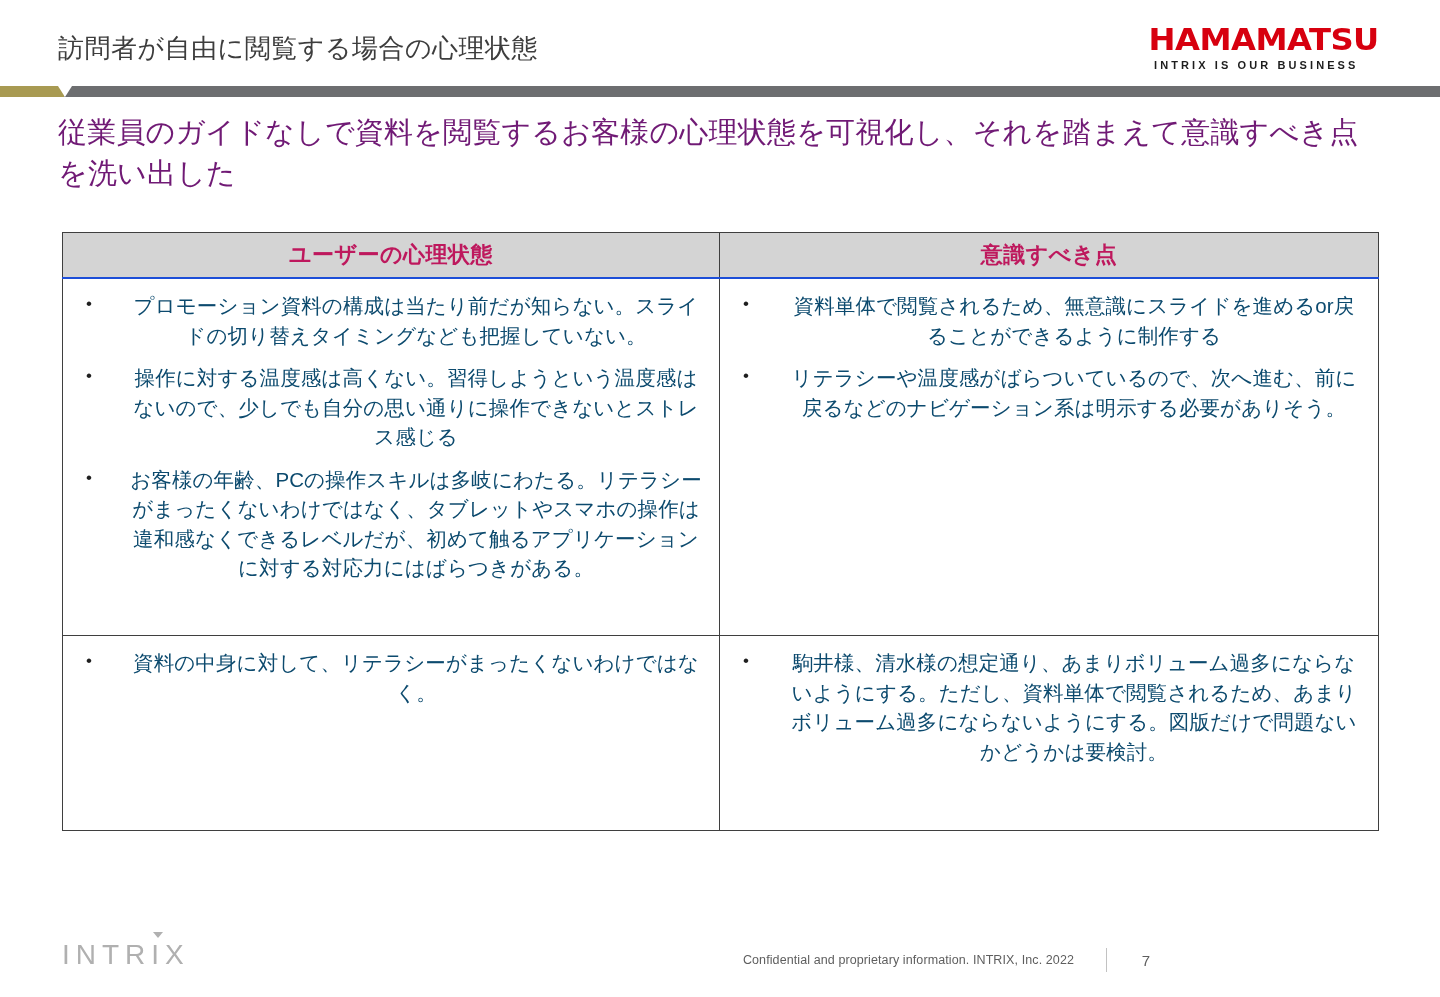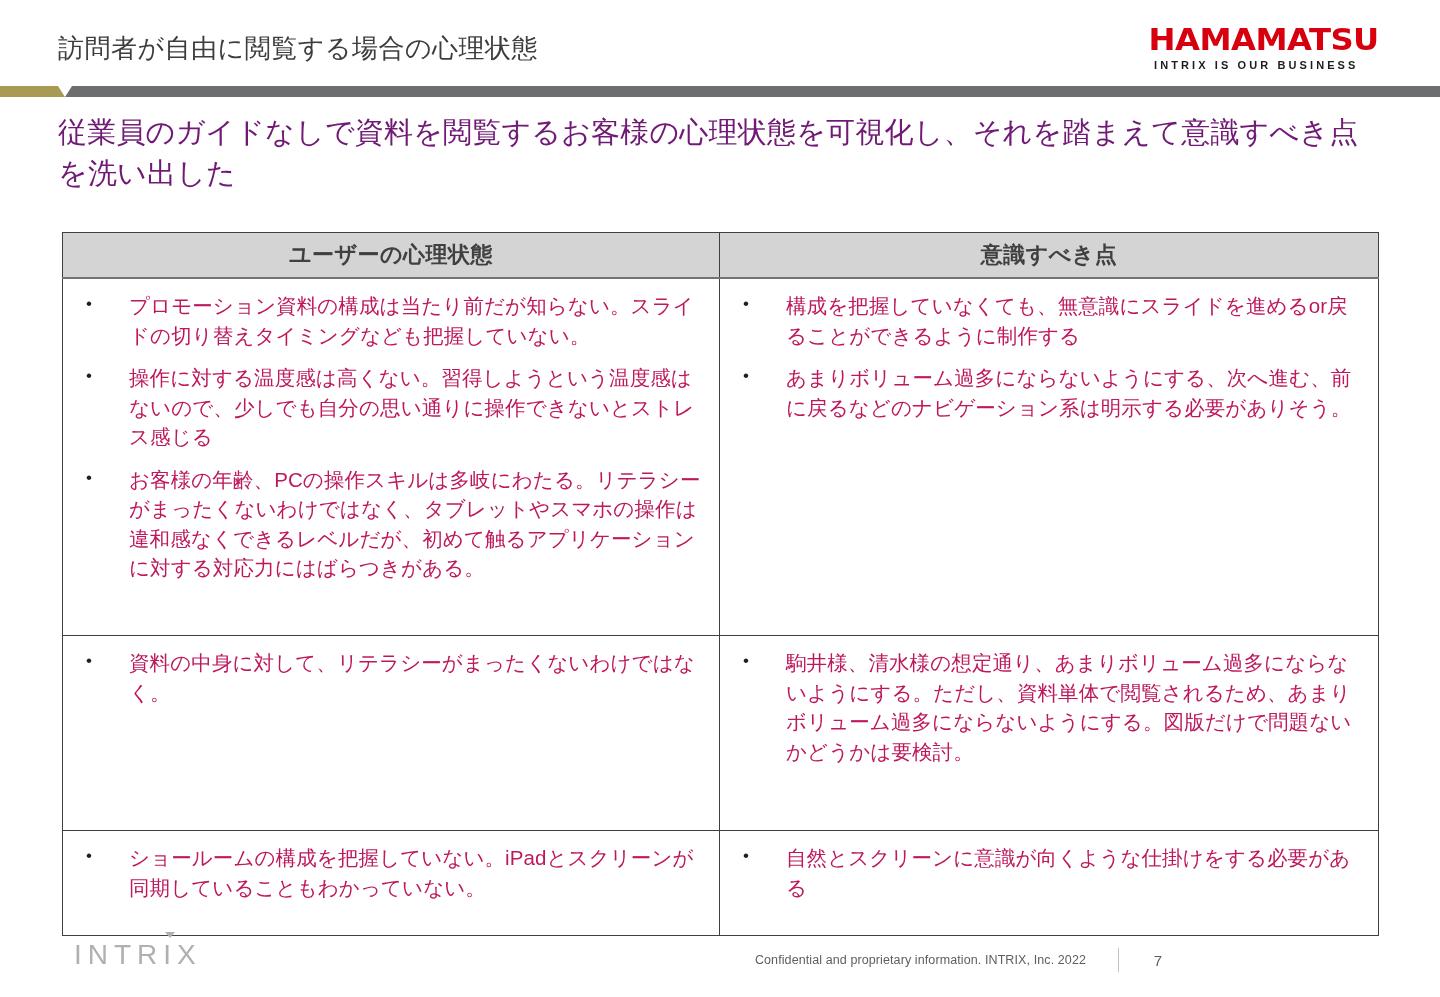--- a/index.html
+++ b/index.html
@@ -121,65 +121,66 @@
   .matrix th, .matrix td {
     border: 1px solid #3f3f3f;
     vertical-align: top;
     padding: 0;
   }
   .matrix th {
     background: #d4d4d4;
     height: 44px;
     font-size: 22px;
     font-weight: 700;
-    color: #404040;
+    color: #be185d;
     text-align: center;
     vertical-align: middle;
     letter-spacing: 0.5px;
-    border-bottom: 2px solid #737373;
+    border-bottom: 2px solid #1d4ed8;
   }
   .matrix col.c1 { width: 657px; }
   .matrix col.c2 { width: 659px; }
 
   .cell-inner {
     padding: 12px 16px 14px 8px;
   }
   ul.bullets {
     list-style: none;
     margin: 0;
     padding: 0;
   }
   ul.bullets > li {
     position: relative;
     padding-left: 58px;
     margin-bottom: 13px;
     font-size: 20.5px;
     line-height: 1.44;
-    color: #be185d;
+    color: #0c4a6e;
     letter-spacing: 0.1px;
+    text-align: center;
   }
   ul.bullets > li:last-child { margin-bottom: 0; }
   ul.bullets > li::before {
     content: "\2022";
     position: absolute;
     left: 15px;
     top: -1px;
     font-size: 17px;
     line-height: 1.6;
     color: #1f1f1f;
   }
 
   .row-psych-1 .cell-inner { min-height: 330px; }
   .row-psych-2 .cell-inner { min-height: 168px; }
   .row-psych-3 .cell-inner { min-height: 78px; }
 
   
   .footer {
     position: absolute;
-    left: 12px;
+    left: 0;
     top: 930px;
     width: 1167px;
     height: 67px;
   }
   .intrix-logo {
     position: absolute;
     left: 62px;
     top: 9px;
     font-size: 28px;
     letter-spacing: 6px;
@@ -269,58 +270,42 @@
           <ul class="bullets">
             <li>プロモーション資料の構成は当たり前だが知らない。スライドの切り替えタイミングなども把握していない。</li>
             <li>操作に対する温度感は高くない。習得しようという温度感はないので、少しでも自分の思い通りに操作できないとストレス感じる</li>
             <li>お客様の年齢、PCの操作スキルは多岐にわたる。リテラシーがまったくないわけではなく、タブレットやスマホの操作は違和感なくできるレベルだが、初めて触るアプリケーションに対する対応力にはばらつきがある。</li>
           </ul>
         </div>
       </td>
       <td>
         <div class="cell-inner">
           <ul class="bullets">
-            <li>構成を把握していなくても、無意識にスライドを進めるor戻ることができるように制作する</li>
-            <li>あまりボリューム過多にならないようにする、次へ進む、前に戻るなどのナビゲーション系は明示する必要がありそう。</li>
+            <li>資料単体で閲覧されるため、無意識にスライドを進めるor戻ることができるように制作する</li>
+            <li>リテラシーや温度感がばらついているので、次へ進む、前に戻るなどのナビゲーション系は明示する必要がありそう。</li>
           </ul>
         </div>
       </td>
     </tr>
     <tr class="row-psych-2">
       <td>
         <div class="cell-inner">
           <ul class="bullets">
             <li>資料の中身に対して、リテラシーがまったくないわけではなく。</li>
           </ul>
         </div>
       </td>
       <td>
         <div class="cell-inner">
           <ul class="bullets">
             <li>駒井様、清水様の想定通り、あまりボリューム過多にならないようにする。ただし、資料単体で閲覧されるため、あまりボリューム過多にならないようにする。図版だけで問題ないかどうかは要検討。</li>
           </ul>
         </div>
       </td>
     </tr>
-    <tr class="row-psych-3">
-      <td>
-        <div class="cell-inner">
-          <ul class="bullets">
-            <li>ショールームの構成を把握していない。iPadとスクリーンが同期していることもわかっていない。</li>
-          </ul>
-        </div>
-      </td>
-      <td>
-        <div class="cell-inner">
-          <ul class="bullets">
-            <li>自然とスクリーンに意識が向くような仕掛けをする必要がある</li>
-          </ul>
-        </div>
-      </td>
-    </tr>
   </tbody>
 </table>
 
 <div class="footer">
   <div class="intrix-logo"><span>INTR</span><span class="dot-i">I</span><span>X</span></div>
 
   <div class="footer-right">
     <span class="confid">Confidential and proprietary information. INTRIX, Inc. 2022</span>
     <span class="pipe"></span>
     <span class="page-no">7</span>

